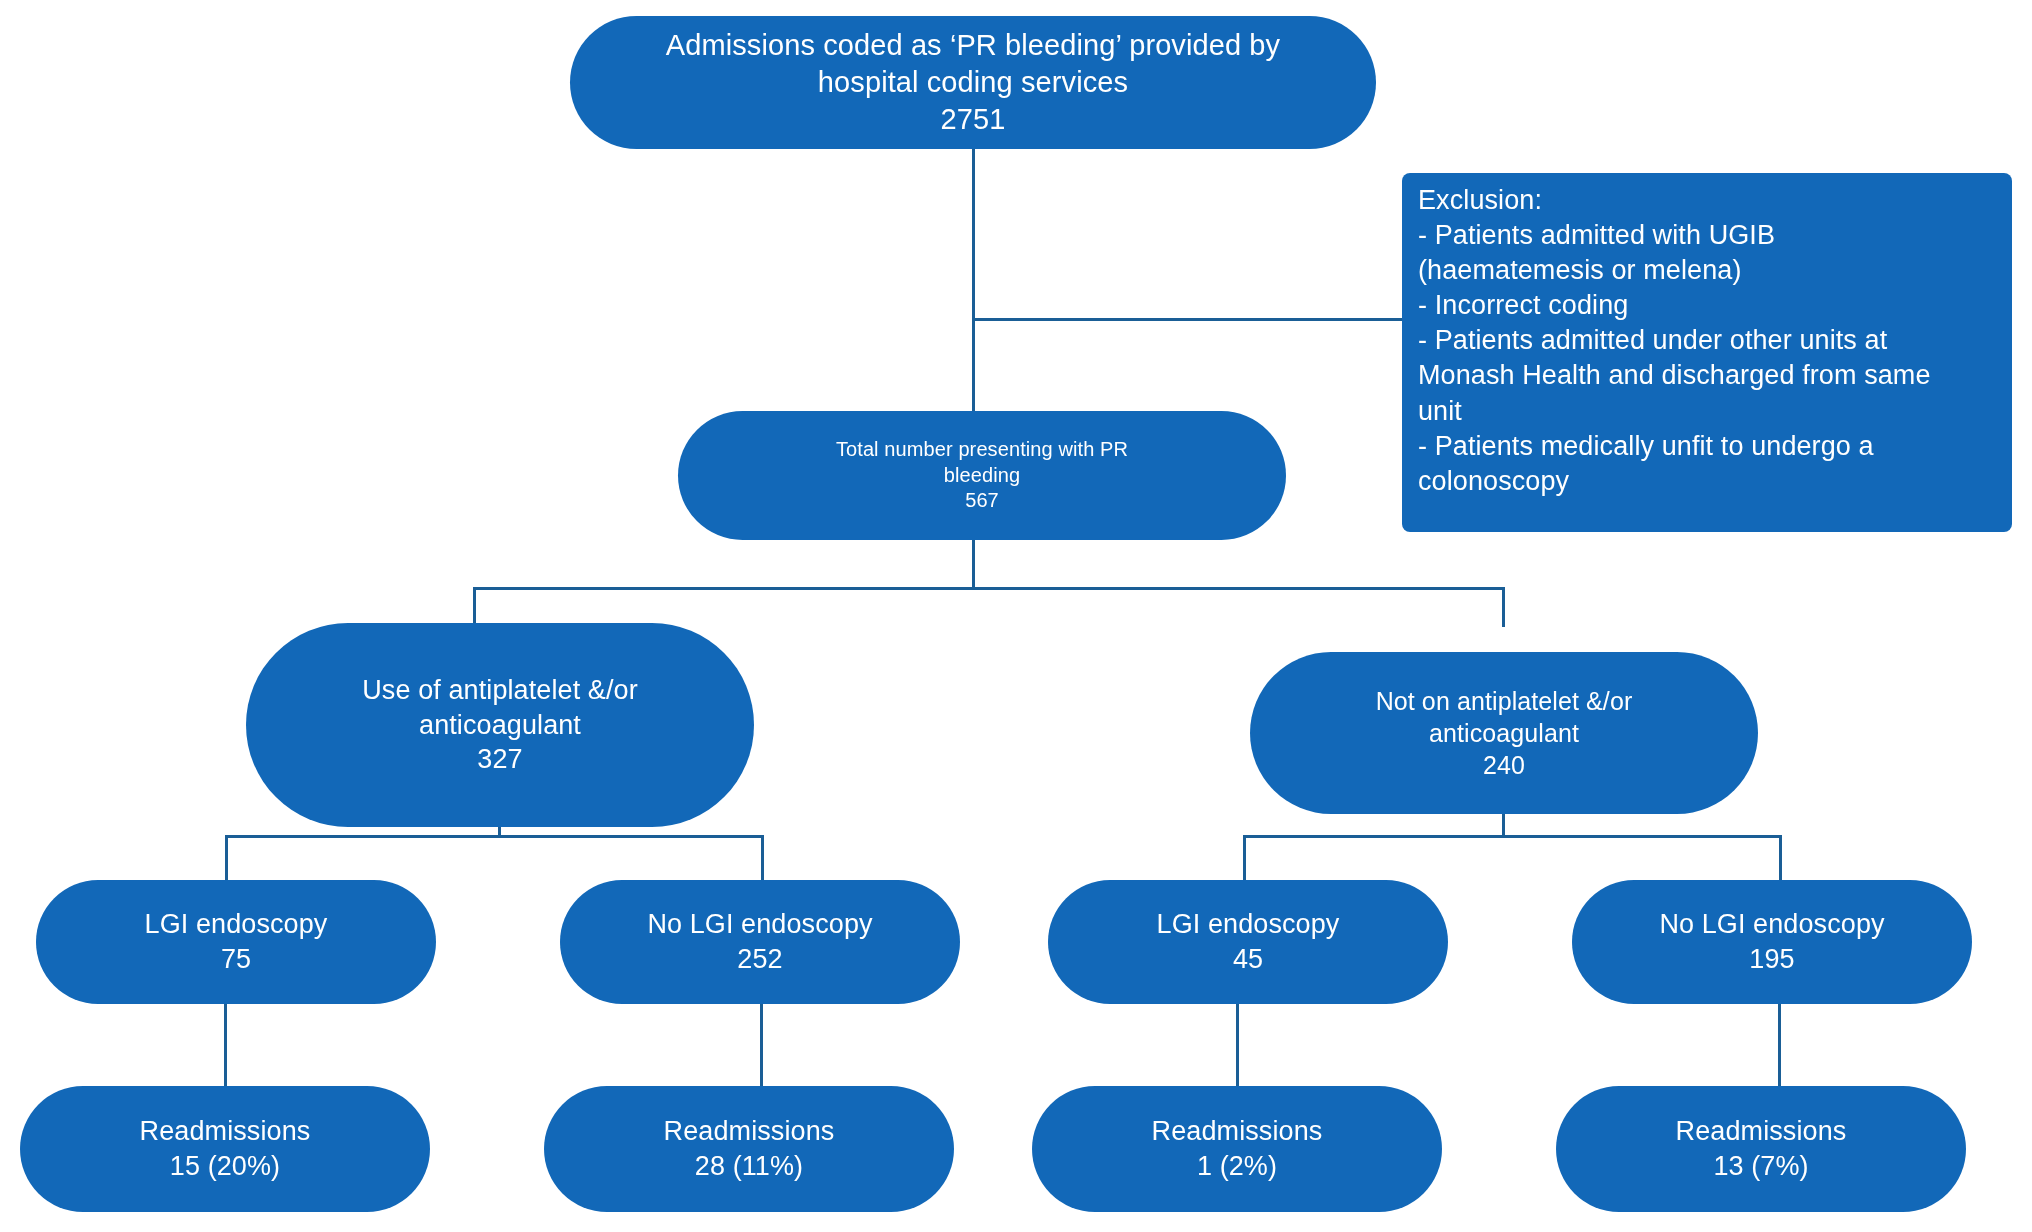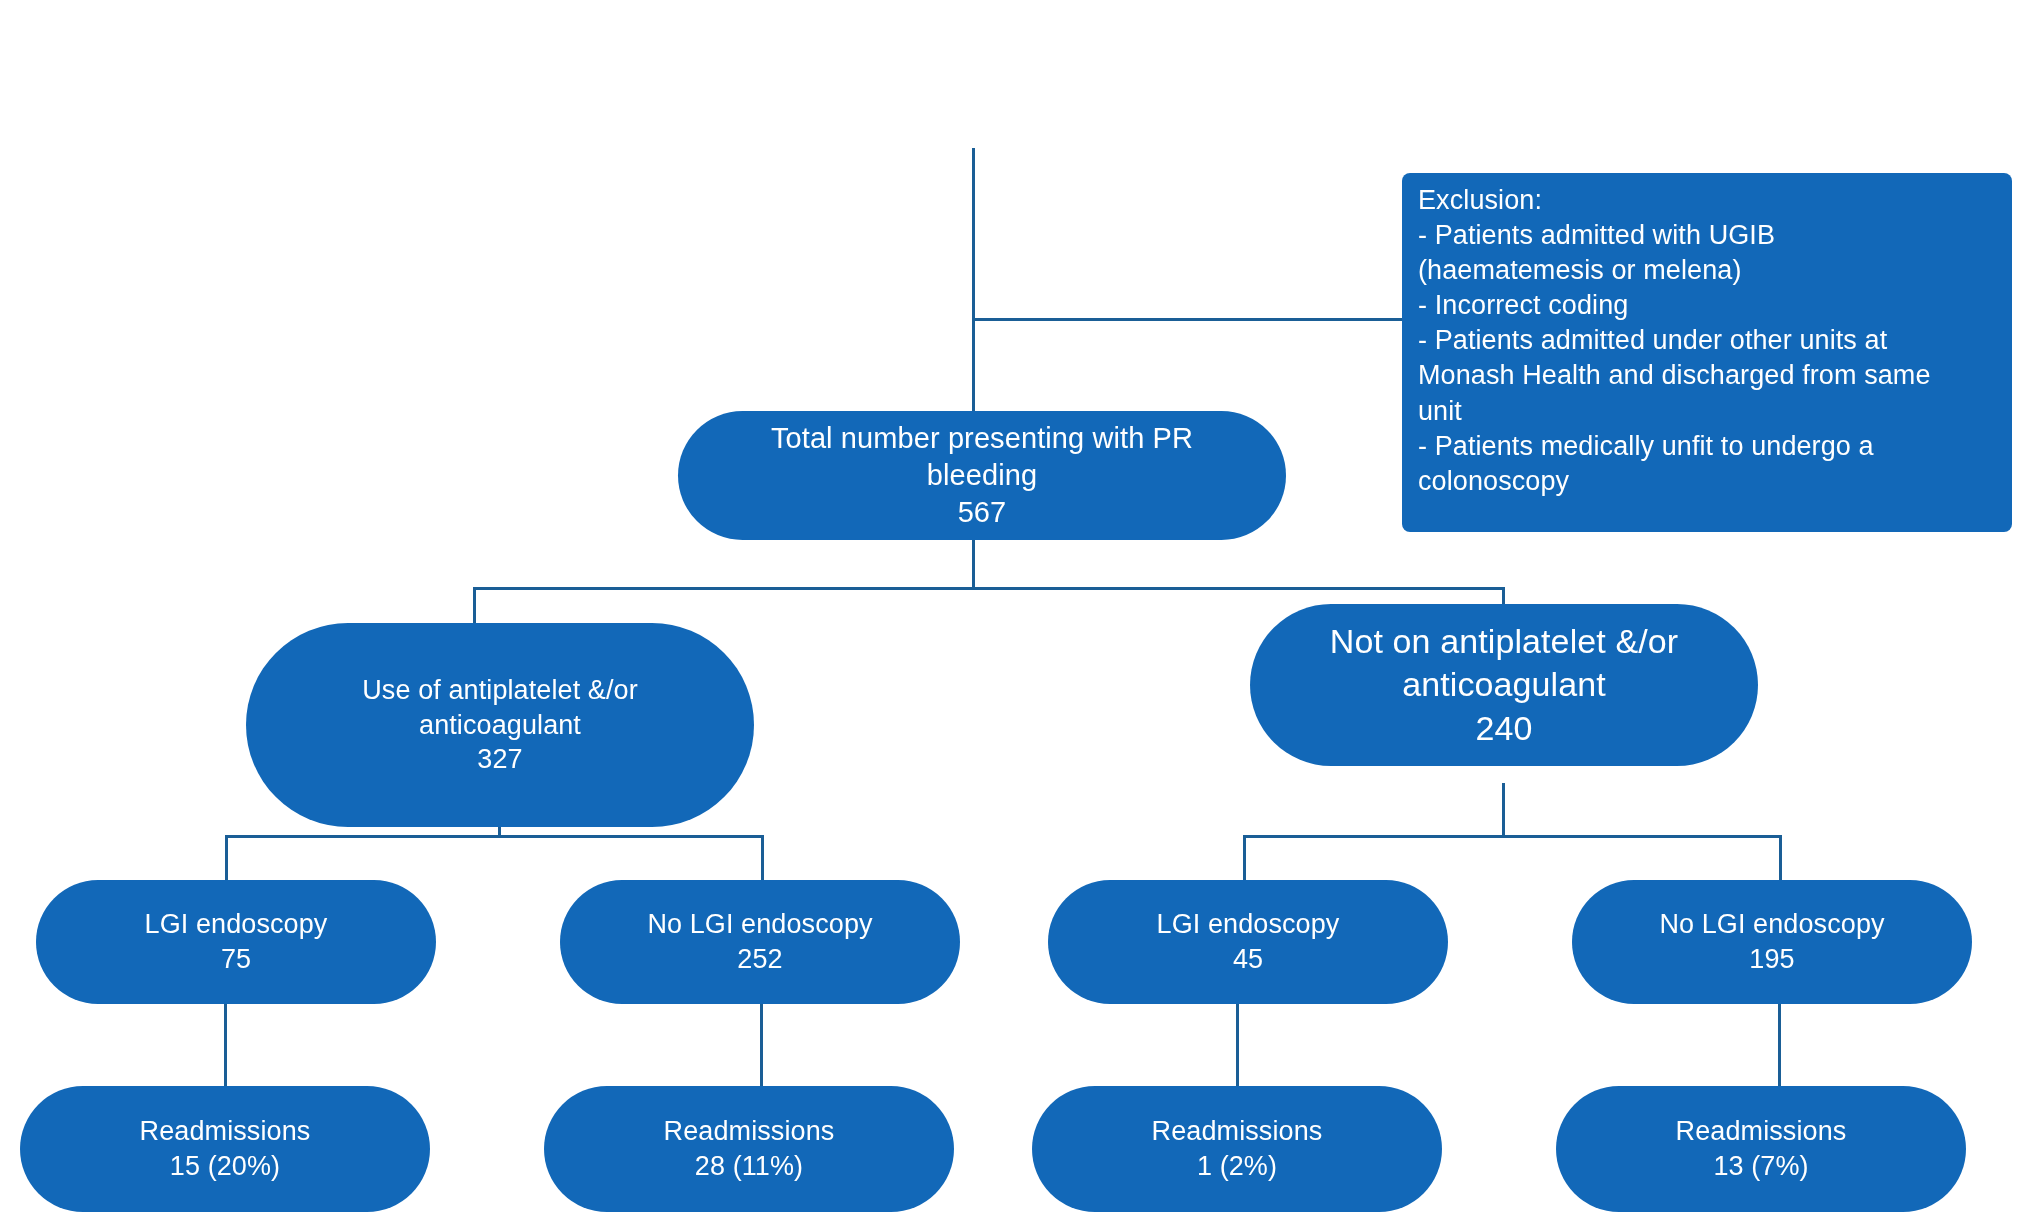--- a/index.html
+++ b/index.html
@@ -27,23 +27,23 @@
     line-height: 1.28;
     letter-spacing: 0.1px;
     padding: 4px 14px;
     white-space: pre-line;
     z-index: 2;
   }
   .node.rounded { border-radius: 999px; }
   .node.sq { border-radius: 8px; }
 
   .n-top      { left: 570px;  top: 16px;   width: 806px;  height: 133px; font-size: 29px; }
-  .n-total    { left: 678px;  top: 411px;  width: 608px;  height: 129px; font-size: 29px; }
+  .n-total    { left: 678px;  top: 411px;  width: 608px;  height: 129px; font-size: 20px; }
   .n-anti     { left: 246px;  top: 623px;  width: 508px;  height: 204px; font-size: 27px; }
-  .n-noanti   { left: 1250px; top: 604px;  width: 508px;  height: 162px; font-size: 34px; }
+  .n-noanti   { left: 1250px; top: 652px;  width: 508px;  height: 162px; font-size: 25px; }
   .n-lgi1     { left: 36px;   top: 880px;  width: 400px;  height: 124px; font-size: 27px; }
   .n-nolgi1   { left: 560px;  top: 880px;  width: 400px;  height: 124px; font-size: 27px; }
   .n-lgi2     { left: 1048px; top: 880px;  width: 400px;  height: 124px; font-size: 27px; }
   .n-nolgi2   { left: 1572px; top: 880px;  width: 400px;  height: 124px; font-size: 27px; }
   .n-re1      { left: 20px;   top: 1086px; width: 410px;  height: 126px; font-size: 27px; }
   .n-re2      { left: 544px;  top: 1086px; width: 410px;  height: 126px; font-size: 27px; }
   .n-re3      { left: 1032px; top: 1086px; width: 410px;  height: 126px; font-size: 27px; }
   .n-re4      { left: 1556px; top: 1086px; width: 410px;  height: 126px; font-size: 27px; }
 
   .n-excl {
@@ -87,20 +87,23 @@
   <div class="conn vline" style="left:1502px; top:783px; height:54px;"></div>
   <div class="conn hline" style="left:1243px; top:835px; width:539px;"></div>
   <div class="conn vline" style="left:1243px; top:835px; height:50px;"></div>
   <div class="conn vline" style="left:1779px; top:835px; height:50px;"></div>
 
   <div class="conn vline" style="left:224px; top:1002px; height:88px;"></div>
   <div class="conn vline" style="left:760px; top:1002px; height:88px;"></div>
   <div class="conn vline" style="left:1236px; top:1002px; height:88px;"></div>
   <div class="conn vline" style="left:1778px; top:1002px; height:88px;"></div>
 
+  <div class="node rounded n-top">Admissions coded as ‘PR bleeding’ provided by
+hospital coding services
+2751</div>
 
   <div class="node sq n-excl">Exclusion:
 - Patients admitted with UGIB
 (haematemesis or melena)
 - Incorrect coding
 - Patients admitted under other units at
 Monash Health and discharged from same
 unit
 - Patients medically unfit to undergo a
 colonoscopy</div>

